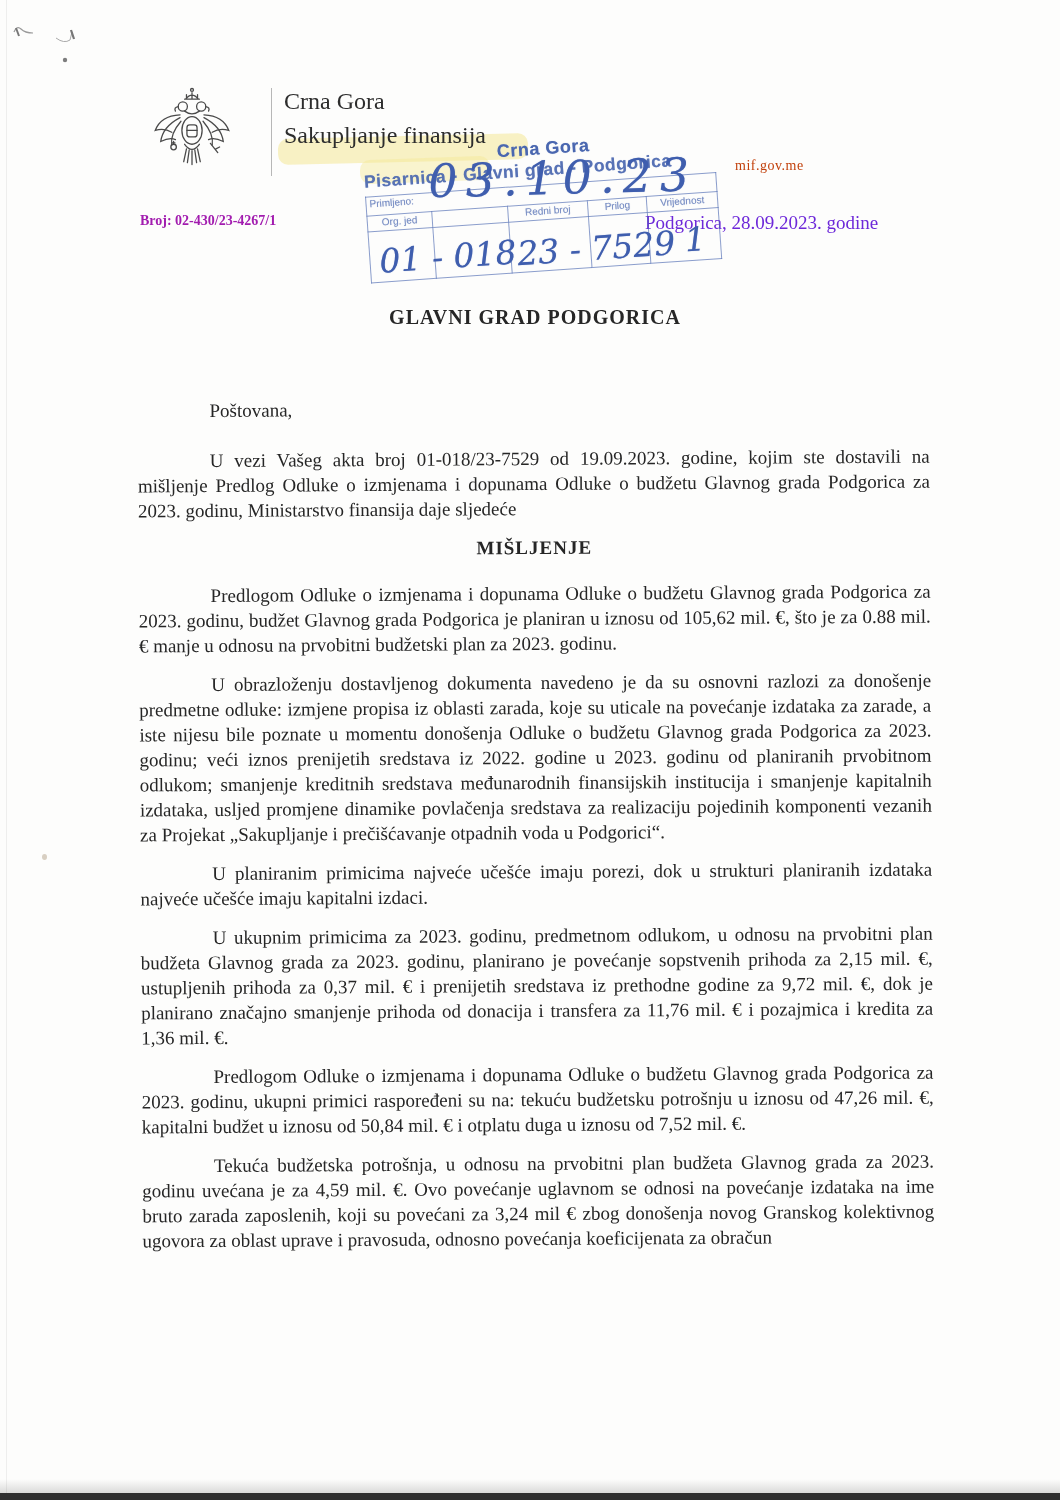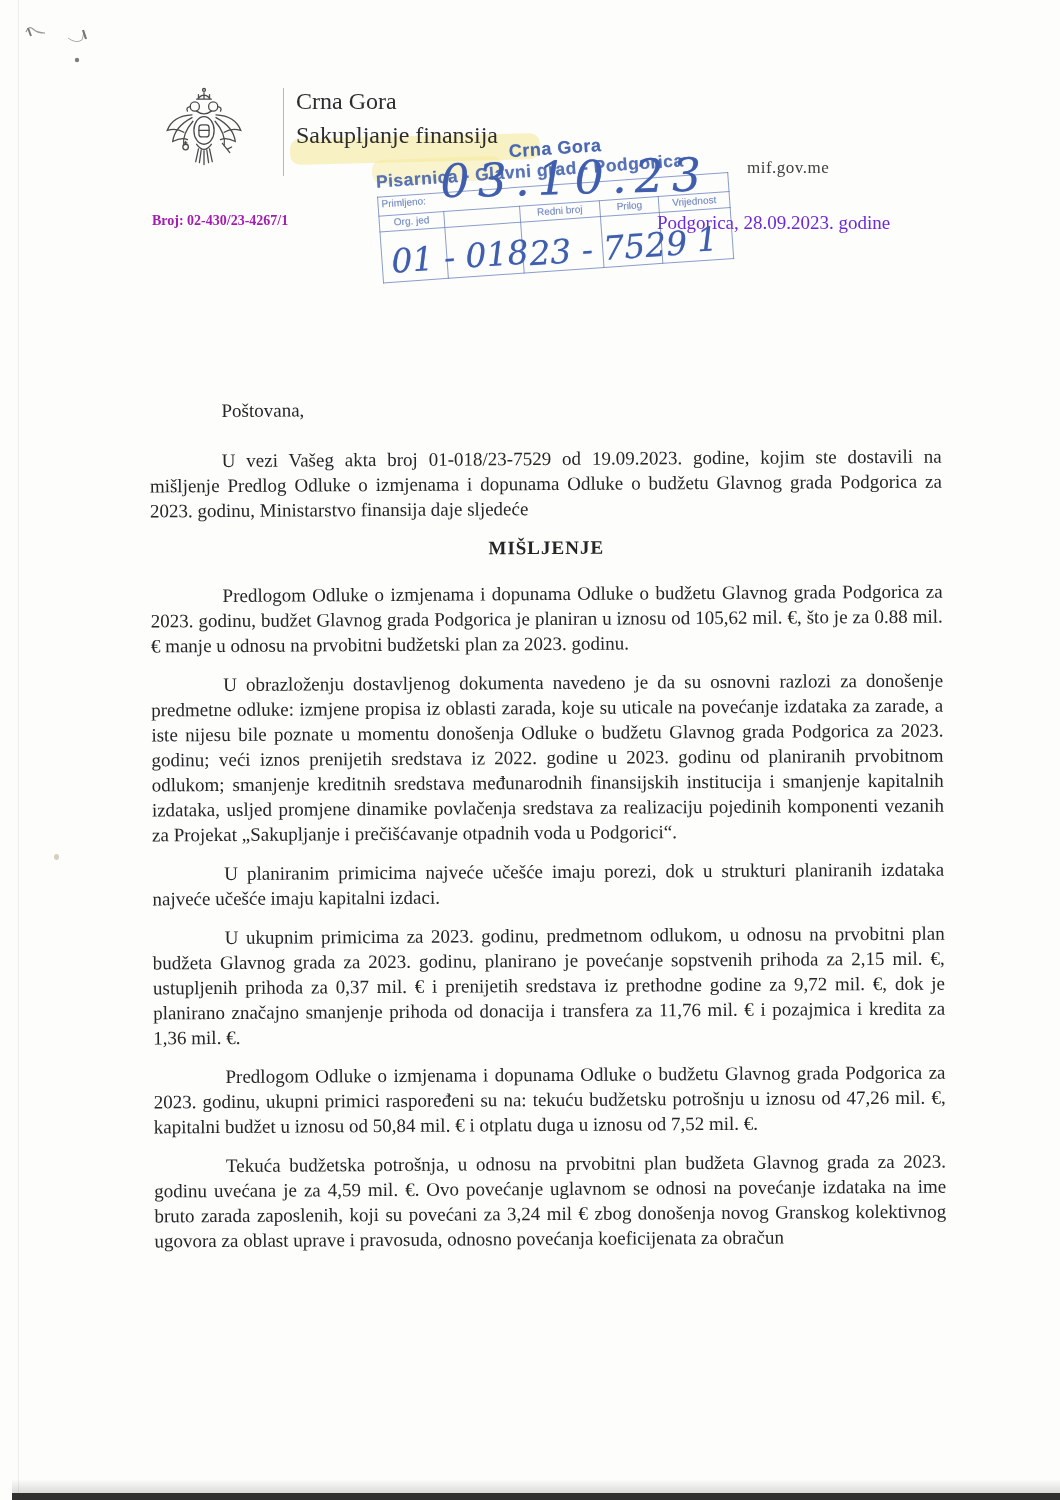--- a/index.html
+++ b/index.html
@@ -2,40 +2,40 @@
 <html><head>
 <meta charset="utf-8">
 <style>
   html,body{margin:0;padding:0;}
   body{
     width:1060px;height:1500px;position:relative;overflow:hidden;
     background:#fdfdfc;
     font-family:"Liberation Serif", serif;
     color:#262626;
   }
-  .page{position:absolute;inset:0;margin-left:12px;}
+  .page{position:absolute;inset:0;}
   
   .scan-left-edge{position:absolute;left:6px;top:0;width:1px;height:1500px;background:rgba(0,0,0,0.06);}
   .scan-bottom-shadow{position:absolute;left:0;bottom:7px;width:1060px;height:14px;
     background:linear-gradient(to bottom, rgba(0,0,0,0) 0%, rgba(60,60,60,0.18) 100%);}
   .scan-bottom-edge{position:absolute;left:0;bottom:0;width:1060px;height:7px;background:#2f2f2f;}
 
   
   .coat{position:absolute;left:146px;top:86px;width:92px;height:88px;}
   .org-divider{position:absolute;left:271px;top:88px;width:1px;height:88px;background:#b7b7b7;}
   .org-name1{position:absolute;left:284px;top:88px;font-size:24px;color:#2d2d2d;}
   .org-name2{position:absolute;left:284px;top:122px;font-size:24px;color:#2d2d2d;z-index:2;}
   .highlight{position:absolute;left:278px;top:136px;width:250px;height:26px;
     background:rgba(244,232,150,0.55);border-radius:10px;transform:rotate(-1.4deg);z-index:1;}
   .highlight2{position:absolute;left:360px;top:158px;width:130px;height:24px;
     background:rgba(244,232,150,0.45);border-radius:10px;transform:rotate(-2deg);z-index:1;}
 
   .address{position:absolute;left:663px;top:78px;font-size:16px;line-height:21px;color:#2d2d2d;}
   .address div{white-space:nowrap;}
-  .email-frag{position:absolute;left:735px;top:158px;font-size:17px;color:#404040;letter-spacing:0.5px;}
+  .email-frag{position:absolute;left:735px;top:158px;font-size:14px;color:#c2410c;letter-spacing:0.5px;}
 
   .ref-number{position:absolute;left:140px;top:213px;font-size:14px;color:#a21caf;font-weight:bold;}
   .place-date{position:absolute;left:645px;top:212px;font-size:19px;color:#6d28d9;white-space:nowrap;}
 
   
   .stamp{position:absolute;left:366px;top:138px;width:362px;transform:rotate(-4deg);
     color:#4a67b0;font-family:"Liberation Sans", sans-serif;z-index:3;
     text-shadow:0 0 0.7px rgba(74,103,176,0.55);}
   .stamp-line1{text-align:center;font-weight:bold;font-size:18px;letter-spacing:0.5px;}
   .stamp-line2{font-weight:bold;font-size:17.5px;letter-spacing:0.5px;white-space:nowrap;opacity:0.92;}
@@ -150,20 +150,21 @@
       </table>
     <div class="hw hw-date">03.10.23</div>
     <div class="hw-values">
       <span class="hw hw-v1">01 - 018</span>
       <span class="hw hw-v2">23 - 7529</span>
       <span class="hw hw-v3">1</span>
     </div>
   </div>
 
   <div class="recipient">
+    <div class="recipient-l1">GLAVNI GRAD PODGORICA</div>
   </div>
 
   <div class="letter">
     <div class="salutation">Poštovana,</div>
     <p>U vezi Vašeg akta broj 01-018/23-7529 od 19.09.2023. godine, kojim ste dostavili na mišljenje Predlog Odluke o izmjenama i dopunama Odluke o budžetu Glavnog grada Podgorica za 2023. godinu, Ministarstvo finansija daje sljedeće</p>
     <div class="opinion-heading">MIŠLJENJE</div>
     <p>Predlogom Odluke o izmjenama i dopunama Odluke o budžetu Glavnog grada Podgorica za 2023. godinu, budžet Glavnog grada Podgorica je planiran u iznosu od 105,62 mil. €, što je za 0.88 mil. € manje u odnosu na prvobitni budžetski plan za 2023. godinu.</p>
     <p>U obrazloženju dostavljenog dokumenta navedeno je da su osnovni razlozi za donošenje predmetne odluke: izmjene propisa iz oblasti zarada, koje su uticale  na povećanje izdataka za zarade, a iste nijesu bile poznate u momentu donošenja Odluke o budžetu Glavnog grada Podgorica za 2023. godinu; veći iznos prenijetih sredstava iz 2022. godine u 2023. godinu od planiranih prvobitnom odlukom; smanjenje kreditnih sredstava međunarodnih finansijskih institucija i smanjenje kapitalnih izdataka, usljed promjene dinamike povlačenja sredstava za realizaciju pojedinih komponenti vezanih za Projekat „Sakupljanje i prečišćavanje otpadnih voda u Podgorici“.</p>
     <p>U planiranim primicima najveće učešće imaju porezi, dok u strukturi planiranih izdataka najveće učešće imaju kapitalni izdaci.</p>
     <p>U ukupnim primicima za 2023. godinu, predmetnom odlukom, u odnosu na prvobitni plan budžeta Glavnog grada za 2023. godinu, planirano je povećanje sopstvenih prihoda za 2,15 mil. €, ustupljenih prihoda za 0,37 mil. € i prenijetih sredstava iz prethodne godine za 9,72 mil. €, dok je planirano značajno smanjenje prihoda od donacija i transfera za 11,76 mil. € i pozajmica i kredita za 1,36 mil. €.</p>

